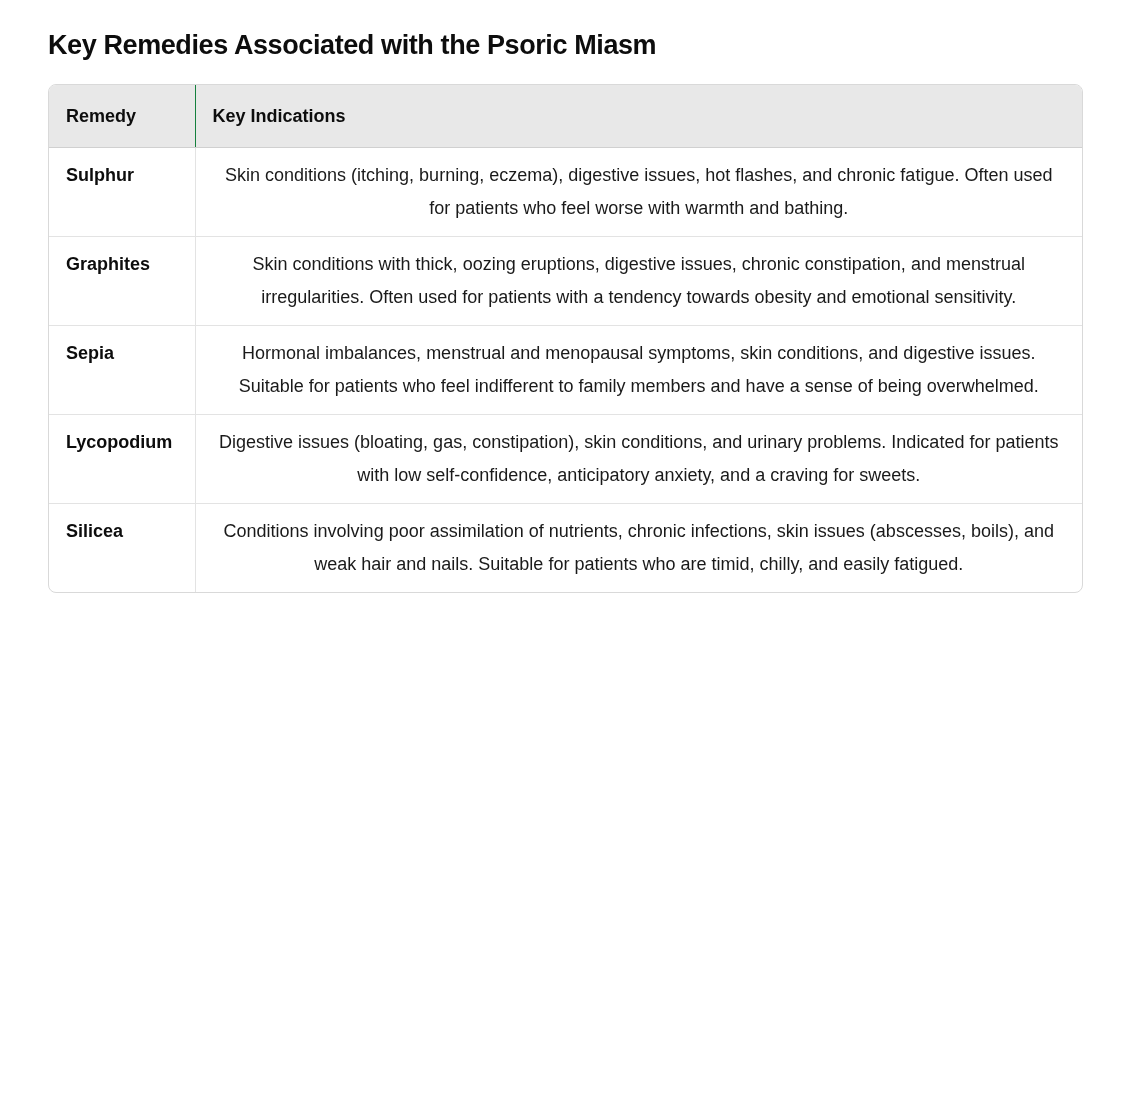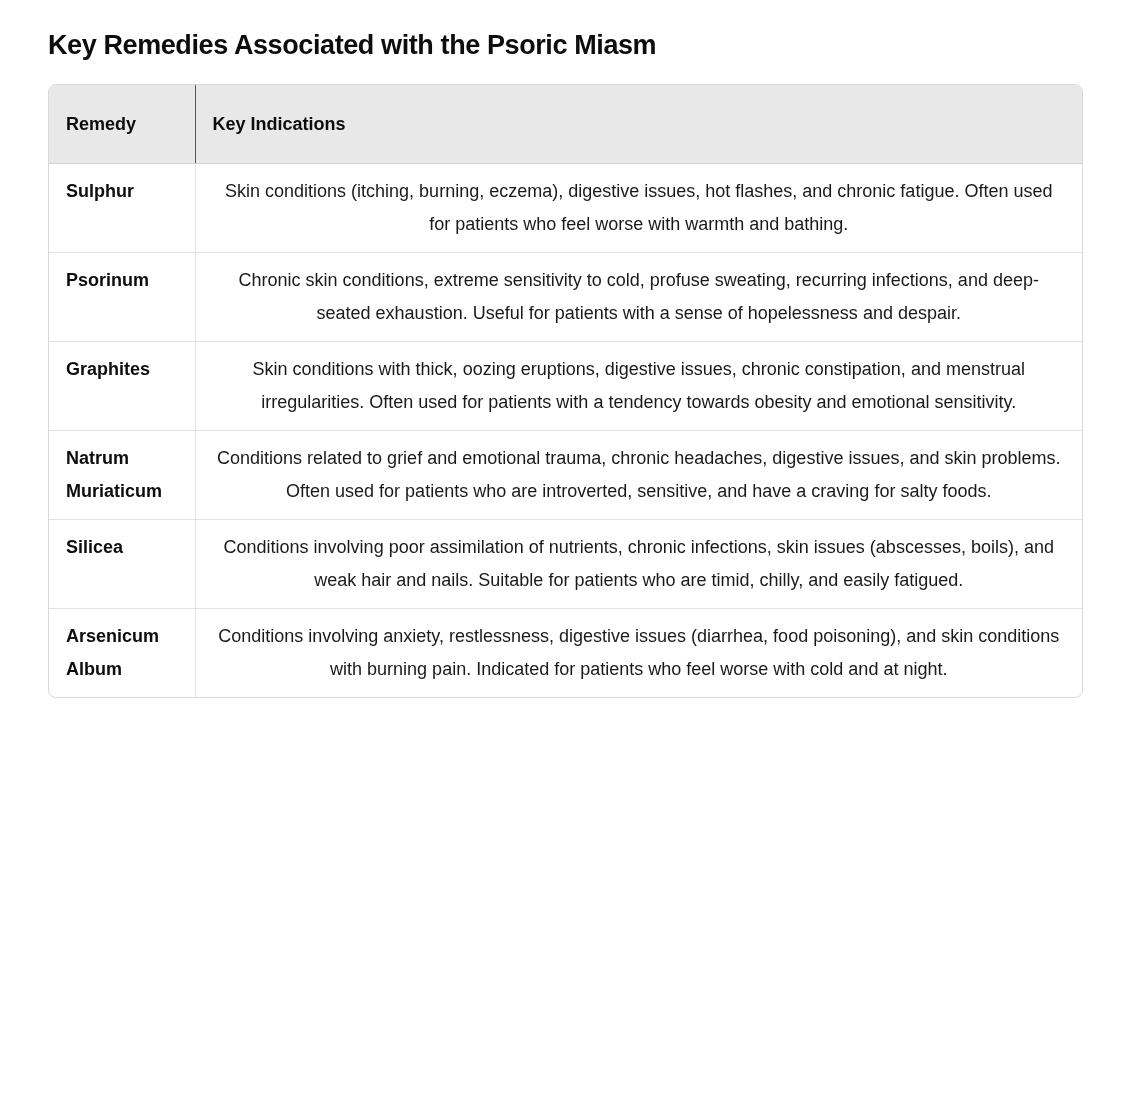--- a/index.html
+++ b/index.html
@@ -41,21 +41,21 @@
       table-layout: fixed;
       font-size: 18px;
     }
     col.c1 { width: 146px; }
     col.c2 { width: auto; }
     thead th {
       background: #e8e8e8;
       text-align: left;
       font-weight: 700;
       height: 46px;
-      padding: 16px 17px;
+      padding: 8px 17px;
       font-size: 18px;
       border-bottom: 1px solid #d0d0d0;
       color: #0d0d0d;
     }
     thead th + th { border-left: 1px solid #15803d; }
     tbody td {
       vertical-align: top;
       padding: 11px 17px 11px 17px;
       line-height: 33px;
       border-top: 1px solid #e3e3e3;
@@ -85,34 +85,30 @@
         <th>Remedy</th>
         <th>Key Indications</th>
       </tr>
     </thead>
     <tbody>
       <tr>
         <td class="remedy">Sulphur</td>
         <td>Skin conditions (itching, burning, eczema), digestive issues, hot flashes, and chronic fatigue. Often used for patients who feel worse with warmth and bathing.</td>
       </tr>
       <tr>
-        <td class="remedy">Psorinum</td>
-        <td>Chronic skin conditions, extreme sensitivity to cold, profuse sweating, recurring infections, and deep-seated exhaustion. Useful for patients with a sense of hopelessness and despair.</td>
-      </tr>
-      <tr>
         <td class="remedy">Graphites</td>
         <td>Skin conditions with thick, oozing eruptions, digestive issues, chronic constipation, and menstrual irregularities. Often used for patients with a tendency towards obesity and emotional sensitivity.</td>
       </tr>
       <tr>
-        <td class="remedy">Natrum Muriaticum</td>
-        <td>Conditions related to grief and emotional trauma, chronic headaches, digestive issues, and skin problems. Often used for patients who are introverted, sensitive, and have a craving for salty foods.</td>
+        <td class="remedy">Sepia</td>
+        <td>Hormonal imbalances, menstrual and menopausal symptoms, skin conditions, and digestive issues. Suitable for patients who feel indifferent to family members and have a sense of being overwhelmed.</td>
+      </tr>
+      <tr>
+        <td class="remedy">Lycopodium</td>
+        <td>Digestive issues (bloating, gas, constipation), skin conditions, and urinary problems. Indicated for patients with low self-confidence, anticipatory anxiety, and a craving for sweets.</td>
       </tr>
       <tr>
         <td class="remedy">Silicea</td>
         <td>Conditions involving poor assimilation of nutrients, chronic infections, skin issues (abscesses, boils), and weak hair and nails. Suitable for patients who are timid, chilly, and easily fatigued.</td>
-      </tr>
-      <tr>
-        <td class="remedy">Arsenicum Album</td>
-        <td>Conditions involving anxiety, restlessness, digestive issues (diarrhea, food poisoning), and skin conditions with burning pain. Indicated for patients who feel worse with cold and at night.</td>
       </tr>
     </tbody>
   </table>
 </div>
 
 </body></html>

